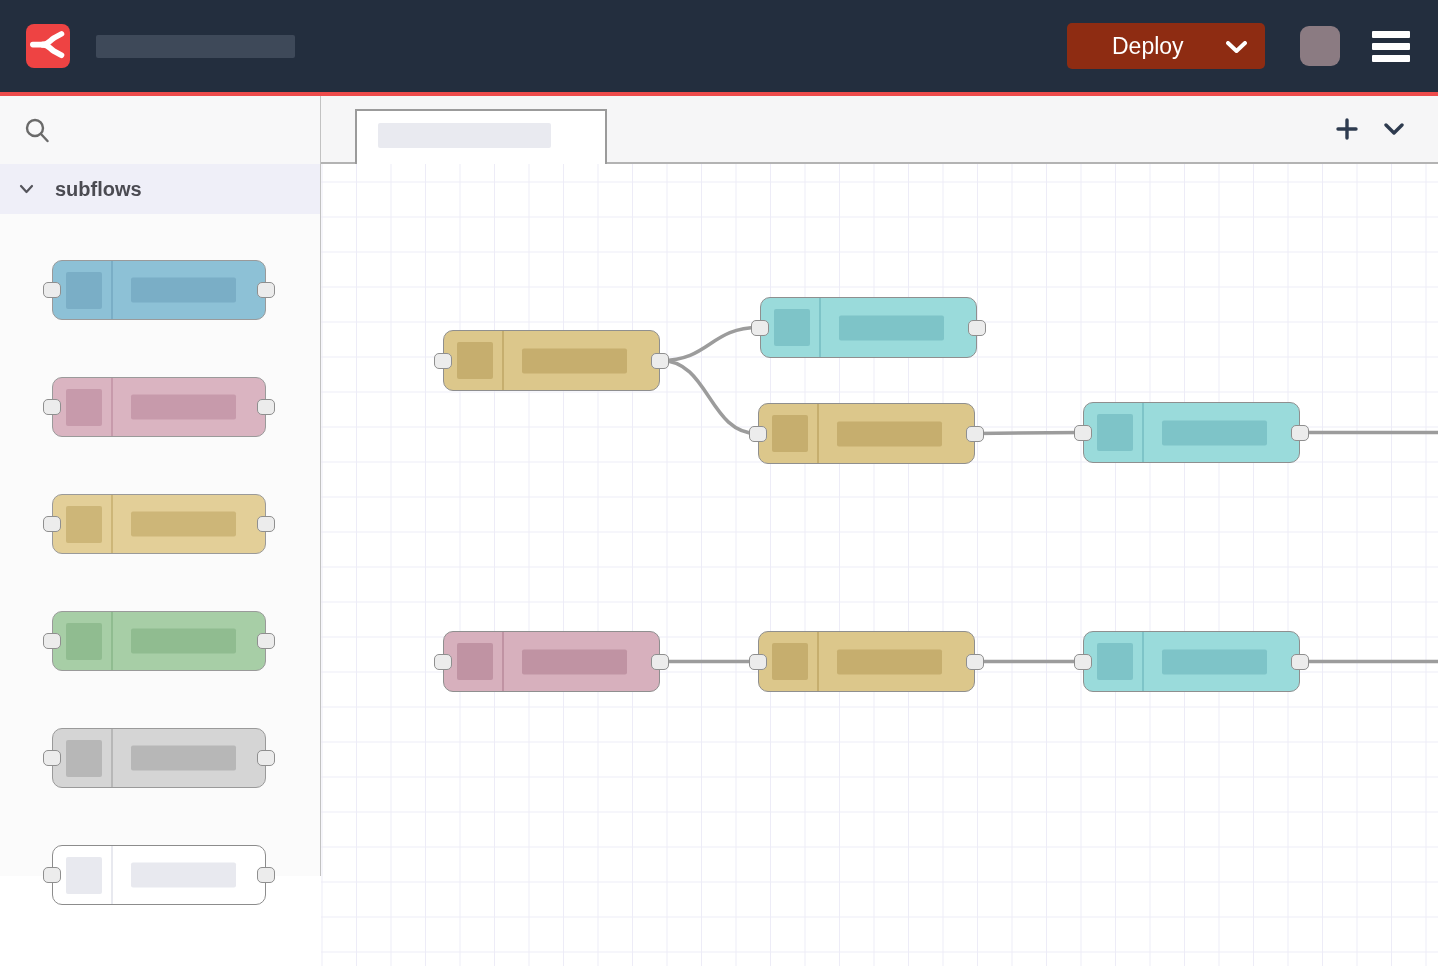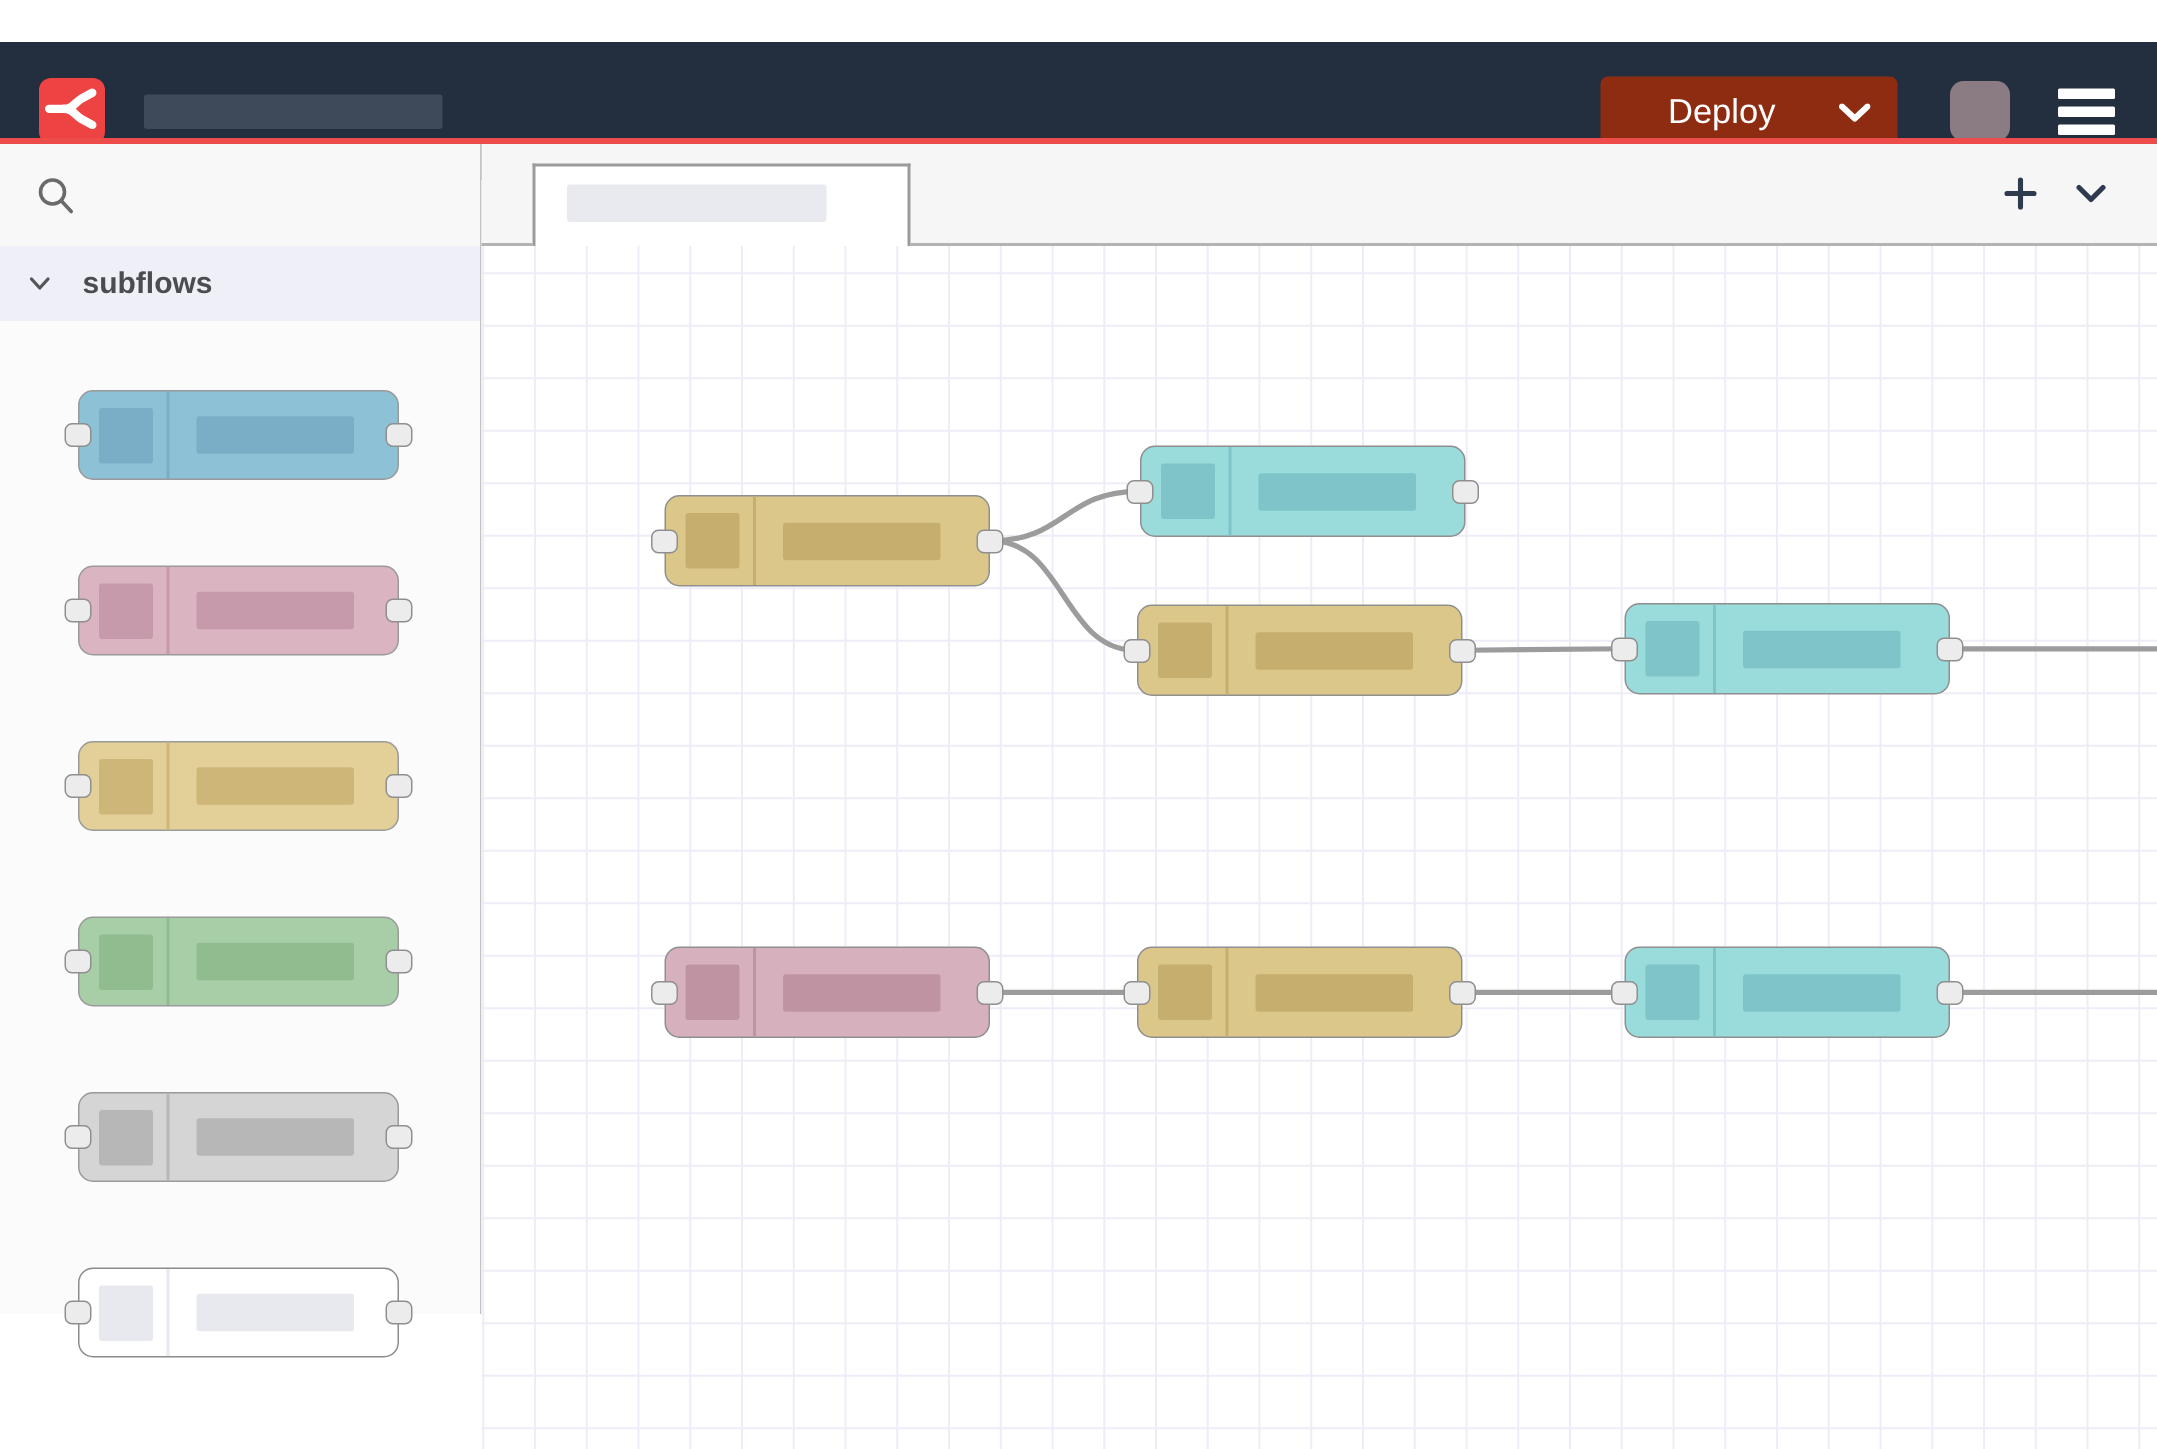--- a/index.html
+++ b/index.html
@@ -1,21 +1,21 @@
 <!DOCTYPE html>
 <html><head>
 <meta charset="utf-8">
 <style>
   * { margin:0; padding:0; box-sizing:border-box; }
   html,body { width:1438px; height:966px; overflow:hidden; font-family:"Liberation Sans",sans-serif; }
   .app { position:relative; width:1438px; height:966px; background:#fff; }
 
   
   .header { position:absolute; left:0; top:0; width:1438px; height:92px; background:#232e3e;
-            display:flex; align-items:center;margin-top:28px; }
+            display:flex; align-items:center; }
   .accent-line { position:absolute; left:0; top:92px; width:1438px; height:4px; background:#ee4b4b; }
   .logo { width:44px; height:44px; margin-left:26px; border-radius:8px; background:#ee4343;
           display:flex; align-items:center; justify-content:center; flex:none; }
   .title-ph { width:199px; height:23px; margin-left:26px; background:#3e4959; border-radius:2px; }
   .header-right { margin-left:auto; display:flex; align-items:center; }
   .deploy-btn { width:198px; height:46px; background:#8e2c12; border:none; border-radius:5px;
                 color:#fff; font-size:23px; font-family:inherit; display:flex; align-items:center;
                 justify-content:space-between; padding:0 18px 0 45px; cursor:pointer; }
   .avatar { width:40px; height:40px; margin-left:35px; border-radius:9px; background:#8b7b82; }
   .hamburger { margin-left:32px; margin-right:28px; display:flex; flex-direction:column; gap:5px;

